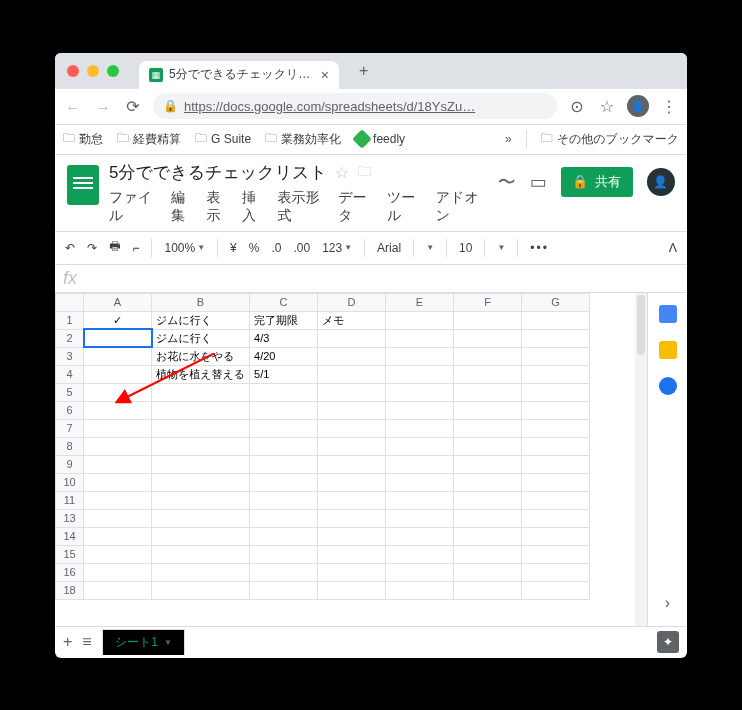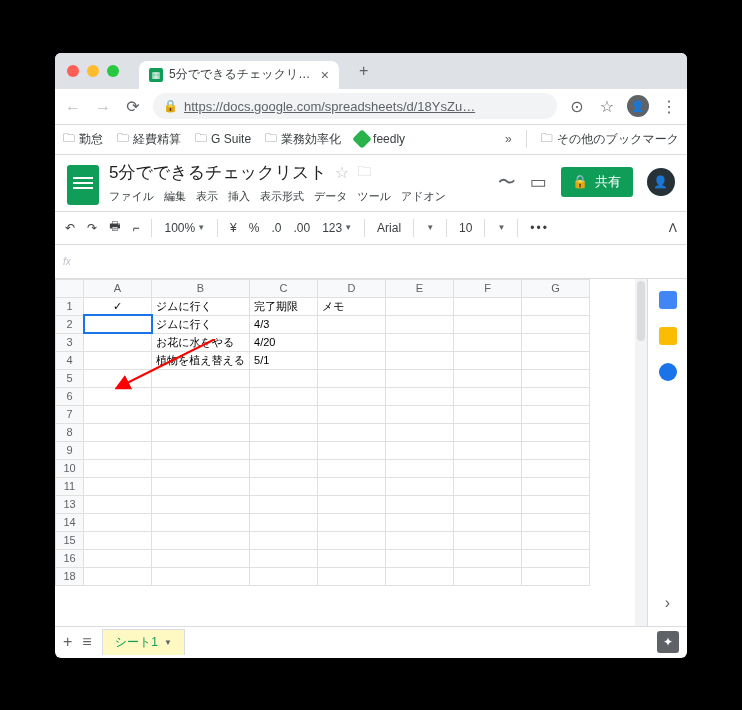--- a/index.html
+++ b/index.html
@@ -36,37 +36,37 @@
 
 
 .apphdr { display: flex; align-items: flex-start; padding: 6px 12px 0 12px; gap: 10px; }
 .app-logo { width: 32px; height: 40px; background: #0f9d58; border-radius: 3px; position: relative; margin-top:4px; }
 .app-logo::after { content: ""; position: absolute; left: 6px; right: 6px; top: 12px; height: 2px; background: #fff; box-shadow: 0 5px 0 #fff, 0 10px 0 #fff; }
 .app-title-area { flex: 1; }
 .doc-title-row { display: flex; align-items: center; gap: 8px; }
 .doc-title { font-size: 17px; color: #202124; }
 .star { color: #bdc1c6; font-size: 16px; }
 .folder-move { color: #bdc1c6; font-size: 14px; }
-.menus { display: flex; gap: 10px; font-size: 11px; color: #3c4043; margin-top: 4px; }
+.menus { display: flex; gap: 10px; font-size: 14px; color: #3c4043; margin-top: 4px; }
 .menus span { cursor: pointer; }
 .hdr-right { display: flex; align-items: center; gap: 14px; margin-top:6px; }
 .share-btn { background: #0f9d58; color: #fff; border-radius: 3px; padding: 6px 12px; font-size: 13px; display: flex; align-items: center; gap: 6px; cursor: pointer; }
 .hdr-icon { color: #5f6368; font-size: 18px; cursor: pointer; }
 .user-avatar { width: 28px; height: 28px; border-radius: 50%; background: #263238; display:flex; align-items:center; justify-content:center; color:#fff; font-size:12px; }
 
 
 .toolbar { height: 34px; border-top: 1px solid #dadce0; border-bottom: 1px solid #dadce0; display: flex; align-items: center; padding: 0 10px; gap: 12px; font-size: 12px; color: #3c4043; margin-top:6px; }
 .tb-item { cursor: pointer; display: flex; align-items: center; gap: 2px; }
 .tb-sep { width: 1px; height: 18px; background: #dadce0; }
 .caret { font-size: 8px; color: #5f6368; }
 .toolbar .more { letter-spacing: 2px; }
 .tb-up { margin-left: auto; }
 
 
-.fxbar { height: 34px; border-bottom: 1px solid #dadce0; display: flex; align-items: center; padding: 0 8px; font-size: 10px; color: #bdc1c6; font-style: italic; }
+.fxbar { height: 28px; border-bottom: 1px solid #dadce0; display: flex; align-items: center; padding: 0 8px; font-size: 18px; color: #bdc1c6; font-style: italic; }
 
 
 .sheet-wrap { flex: 1; display: flex; overflow: hidden; position: relative; }
 .sheet-main { flex: 1; overflow: hidden; position: relative; }
 .grid { border-collapse: collapse; table-layout: fixed; }
 .grid th, .grid td { border: 1px solid #e0e0e0; font-size: 11px; height: 18px; padding: 0 4px; text-align: left; white-space: nowrap; overflow: hidden; }
 .grid th { background: #f8f9fa; color: #5f6368; font-weight: normal; text-align: center; }
 .grid .corner { width: 28px; background: #f8f9fa; }
 .grid .rowhdr { width: 28px; background: #f8f9fa; text-align: center; color: #5f6368; }
 .colA{width:68px}.colB{width:68px}.colC{width:68px}.colD{width:68px}.colE{width:68px}.colF{width:68px}.colG{width:68px}
@@ -81,21 +81,21 @@
 .side-strip { width: 40px; background: #fff; border-left: 1px solid #dadce0; display: flex; flex-direction: column; align-items: center; padding-top: 12px; gap: 18px; }
 .side-icon { width: 18px; height: 18px; border-radius: 3px; cursor: pointer; }
 .cal-icon { background: #4285f4; }
 .keep-icon { background: #fbbc04; }
 .tasks-icon { background: #1a73e8; border-radius: 50%; }
 .side-expand { margin-top: auto; margin-bottom: 14px; color: #5f6368; cursor: pointer; font-size: 16px; }
 
 
 .sheettabs { height: 32px; border-top: 1px solid #dadce0; display: flex; align-items: center; padding: 0 8px; gap: 10px; font-size: 12px; }
 .sheettabs .stab-btn { color: #5f6368; cursor: pointer; font-size: 16px; }
-.sheettab { border: 1px solid #dadce0; border-bottom: none; padding: 4px 12px; border-radius: 0; background: #fef9c3; display:flex; align-items:center; gap:6px; color:#0f9d58;text-align:center; }
+.sheettab { border: 1px solid #dadce0; border-bottom: none; padding: 4px 12px; border-radius: 0; background: #000000; display:flex; align-items:center; gap:6px; color:#0f9d58;text-align:center; }
 .explore { margin-left: auto; width: 22px; height: 22px; background: #5f6368; display:flex; align-items:center; justify-content:center; color:#fff; border-radius:3px; cursor:pointer; font-size:12px; }
 
 
 .vscroll { position:absolute; right:0; top:0; bottom:0; width:12px; background:#f1f3f4; }
 .vscroll-thumb { position:absolute; top:2px; left:2px; right:2px; height:60px; background:#dadce0; border-radius:6px; }
 </style>
 </head>
 <body>
 
 <div class="window">

